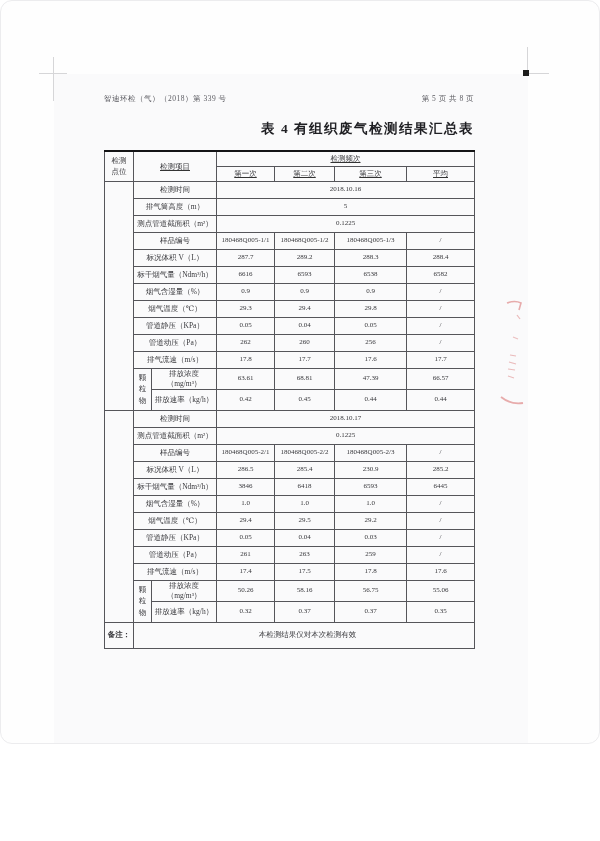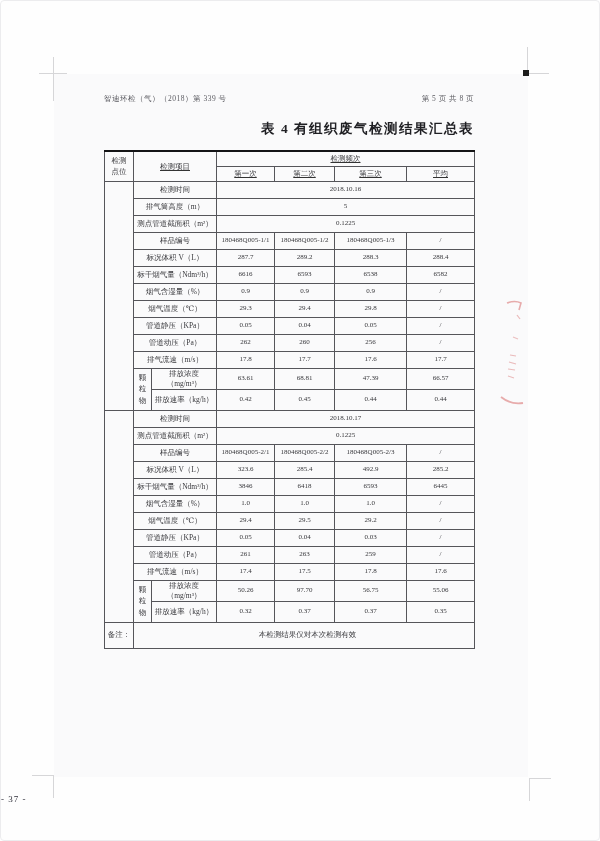--- a/index.html
+++ b/index.html
@@ -1,18 +1,18 @@
 <!DOCTYPE html>
 <html><head>
 <meta charset="utf-8">
 <style>
   html,body{margin:0;padding:0;background:#fff;}
   #page{
-    position:relative;width:600px;height:841px;margin:0 auto;
-    background:#fefefe;border:1px solid #ececee;border-radius:4px;
+    position:relative;width:600px;height:744px;margin:0 auto;
+    background:#fefefe;border:1px solid #ececee;border-radius:12px;
     overflow:hidden;box-sizing:border-box;
     font-family:"Liberation Serif","DejaVu Serif",serif;
     color:#333;
   }
   .scan-area{position:absolute;left:53px;top:73px;width:474px;height:703px;background:#fafafb;}
   
   .mark{position:absolute;background:#d6d6d8;}
   .mark.dark{background:#1c1c1c;}
   
   .doc-header{position:absolute;left:103px;top:93px;width:370px;display:flex;justify-content:space-between;
@@ -25,21 +25,21 @@
     border:1px solid #4c4c50;border-top:2px solid #141416;}
   th,td{border:1px solid #55555a;padding:0 1px;text-align:center;vertical-align:middle;
     font-weight:normal;font-size:7.5px;line-height:1.25;color:#38383c;overflow:hidden;}
   tr.hrow{height:15px;text-decoration:underline;}
   tr.r{height:17px;}
   tr.rg{height:21px;}
   tr.note-row{height:26px;}
   td.val{font-size:7px;}
   td.point span{display:inline-block;width:20px;word-break:break-all;line-height:1.7;letter-spacing:1px;margin-left:28px;}
   th.grp span{display:inline-block;width:9px;word-break:break-all;line-height:1.55;}
-  td.note-label{font-weight:normal;font-size:7.5px;}
+  td.note-label{font-weight:bold;font-size:7.5px;}
   td.note-text{text-align:center;padding-left:8px;font-size:7.5px;}
   th.wrap2 span{display:inline-block;width:18px;word-break:break-all;line-height:1.5;}
   
   .red-note{position:absolute;left:492px;top:292px;}
   
   .doc-footer{position:absolute;left:0;top:793px;width:100%;text-align:left;
     font-size:9px;color:#2e2e38;letter-spacing:1px;}
 </style>
 </head>
 <body>
@@ -185,23 +185,23 @@
           </tr>
           <tr class="r">
             <td colspan="2">样品编号</td>
             <td class="val">180468Q005-2/1</td>
             <td class="val">180468Q005-2/2</td>
             <td class="val">180468Q005-2/3</td>
             <td class="val">/</td>
           </tr>
           <tr class="r">
             <td colspan="2">标况体积 V（L）</td>
-            <td class="val">323.6</td>
+            <td class="val">286.5</td>
             <td class="val">285.4</td>
-            <td class="val">492.9</td>
+            <td class="val">230.9</td>
             <td class="val">285.2</td>
           </tr>
           <tr class="r">
             <td colspan="2">标干烟气量（Ndm³/h）</td>
             <td class="val">3846</td>
             <td class="val">6418</td>
             <td class="val">6593</td>
             <td class="val">6445</td>
           </tr>
           <tr class="r">
@@ -236,21 +236,21 @@
             <td colspan="2">排气流速（m/s）</td>
             <td class="val">17.4</td>
             <td class="val">17.5</td>
             <td class="val">17.8</td>
             <td class="val">17.6</td>
           </tr>
           <tr class="rg">
             <th class="grp" rowspan="2"><span>颗粒物</span></th>
             <td>排放浓度（mg/m³）</td>
             <td class="val">50.26</td>
-            <td class="val">97.70</td>
+            <td class="val">58.16</td>
             <td class="val">56.75</td>
             <td class="val">55.06</td>
           </tr>
           <tr class="rg">
             <td>排放速率（kg/h）</td>
             <td class="val">0.32</td>
             <td class="val">0.37</td>
             <td class="val">0.37</td>
             <td class="val">0.35</td>
           </tr>

